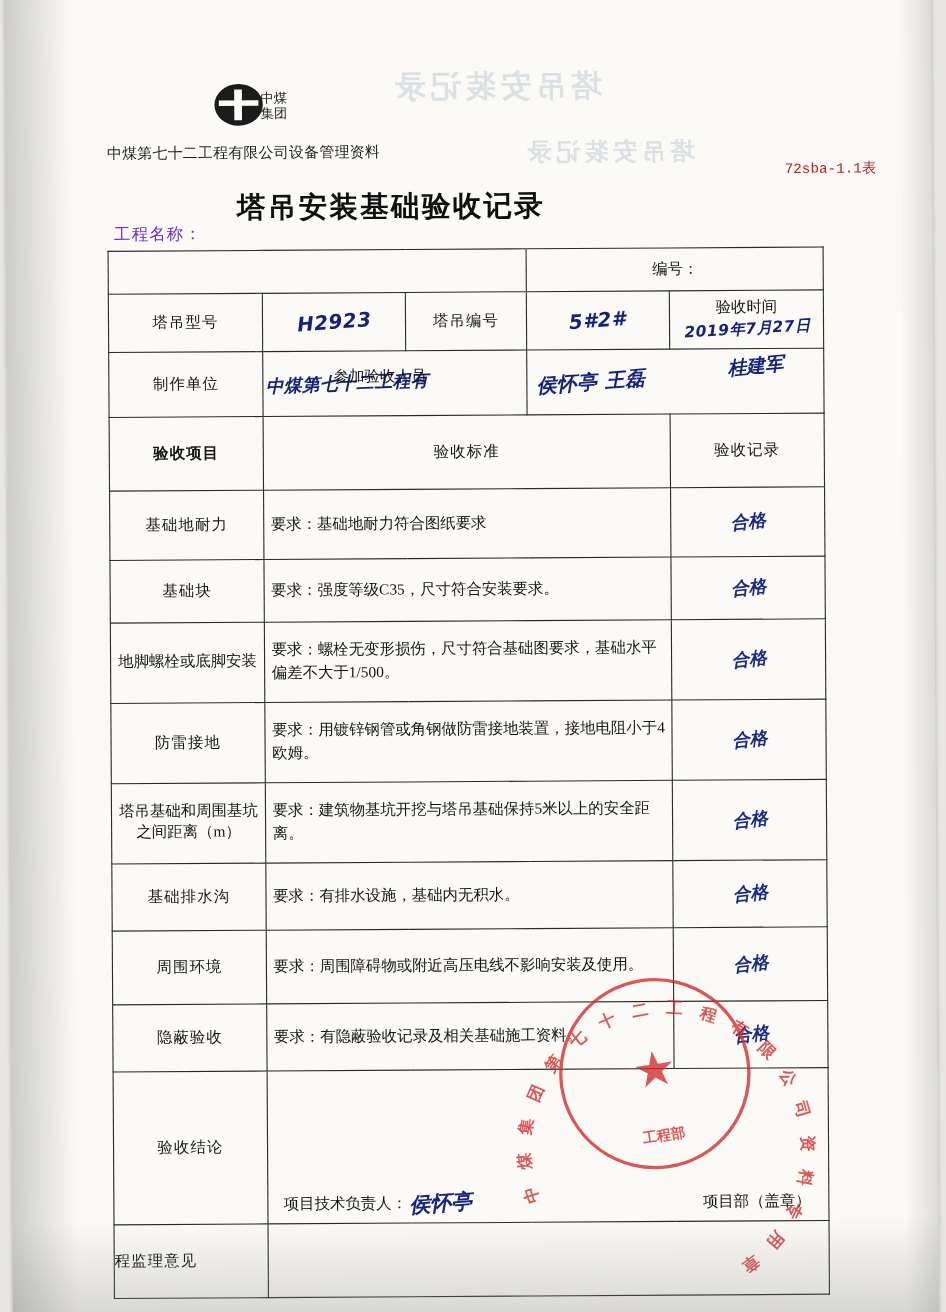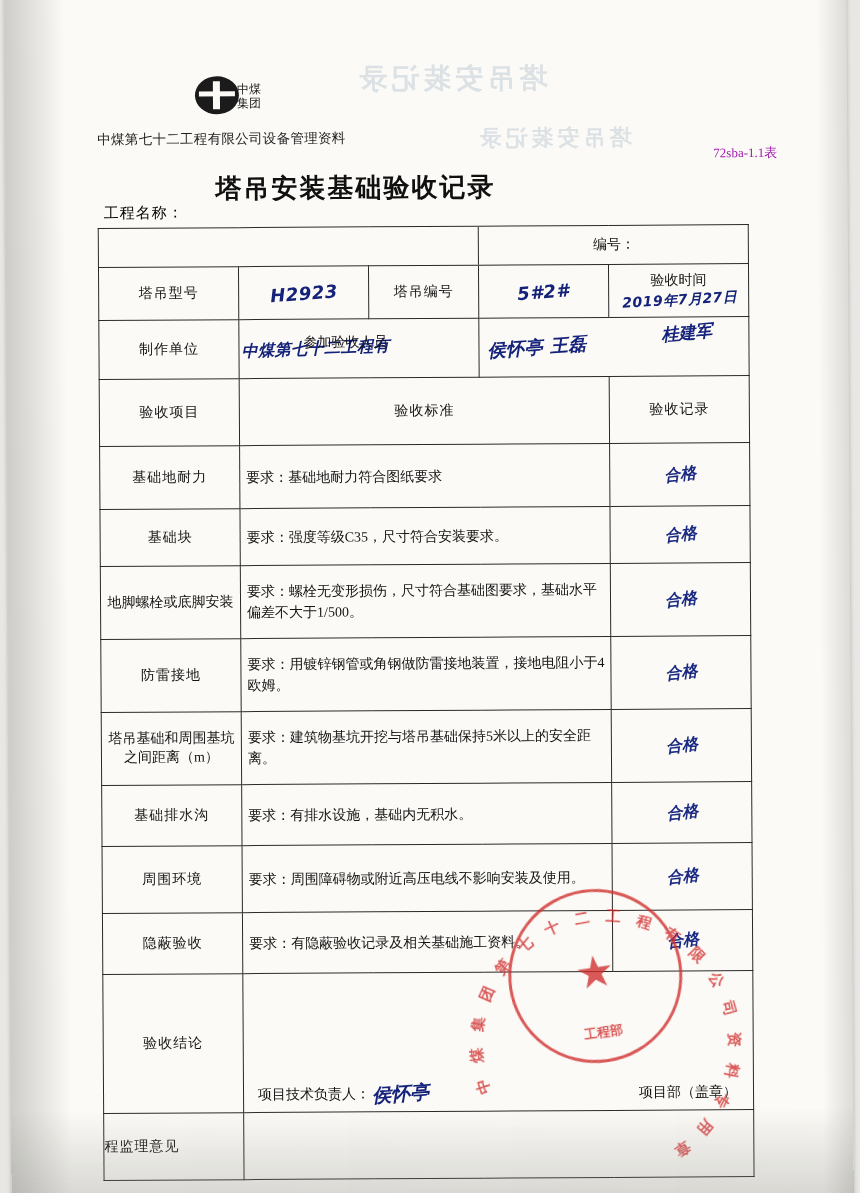--- a/index.html
+++ b/index.html
@@ -77,40 +77,40 @@
     top: 135px;
     font-size: 13.5px;
     color: #1d1d1d;
     letter-spacing: 0.3px;
   }
   #form-code {
     position: absolute;
     left: 708px;
     top: 152px;
     font-size: 13px;
-    color: #a21caf;
-    font-family: Liberation Serif, serif;
+    color: #b91c1c;
+    font-family: Liberation Mono, monospace;
   }
   #doc-title {
     position: absolute;
     left: 0;
     top: 176px;
     width: 700px;
     text-align: center;
     font-size: 26px;
     font-weight: bold;
     letter-spacing: 2px;
     color: #101010;
   }
   #project-name {
     position: absolute;
     left: 98px;
     top: 208px;
     font-size: 15px;
-    color: #000000;
+    color: #6d28d9;
     letter-spacing: 1px;
   }
 
   
   #tbl-wrap {
     position: absolute;
     left: 92px;
     top: 232px;
     width: 650px;
   }
@@ -295,21 +295,21 @@
             <span class="hand hand-md" style="transform:rotate(-2deg);">中煤第七十二工程有</span>
             <span style="position:absolute; left:64px; top:14px;">参加验收人员</span>
           </td>
           <td colspan="2" style="text-align:left; padding-left:8px;">
             <span class="hand hand-lg">侯怀亭 王磊</span>
             <span class="hand-abs" style="left:182px; top:4px; font-size:17px; transform:rotate(-5deg);">桂建军</span>
           </td>
         </tr>
 
         <tr>
-          <td class="lbl" style="height:58px;">验收项目</td>
+          <td class="lbl" style="height:58px;font-weight:bold;">验收项目</td>
           <td class="lbl" colspan="3">验收标准</td>
           <td class="lbl">验收记录</td>
         </tr>
 
         <tr>
           <td class="lbl" style="height:54px;">基础地耐力</td>
           <td class="std" colspan="3">要求：基础地耐力符合图纸要求</td>
           <td class="rec">
             <span class="hand-ok">合格</span>
           </td>

